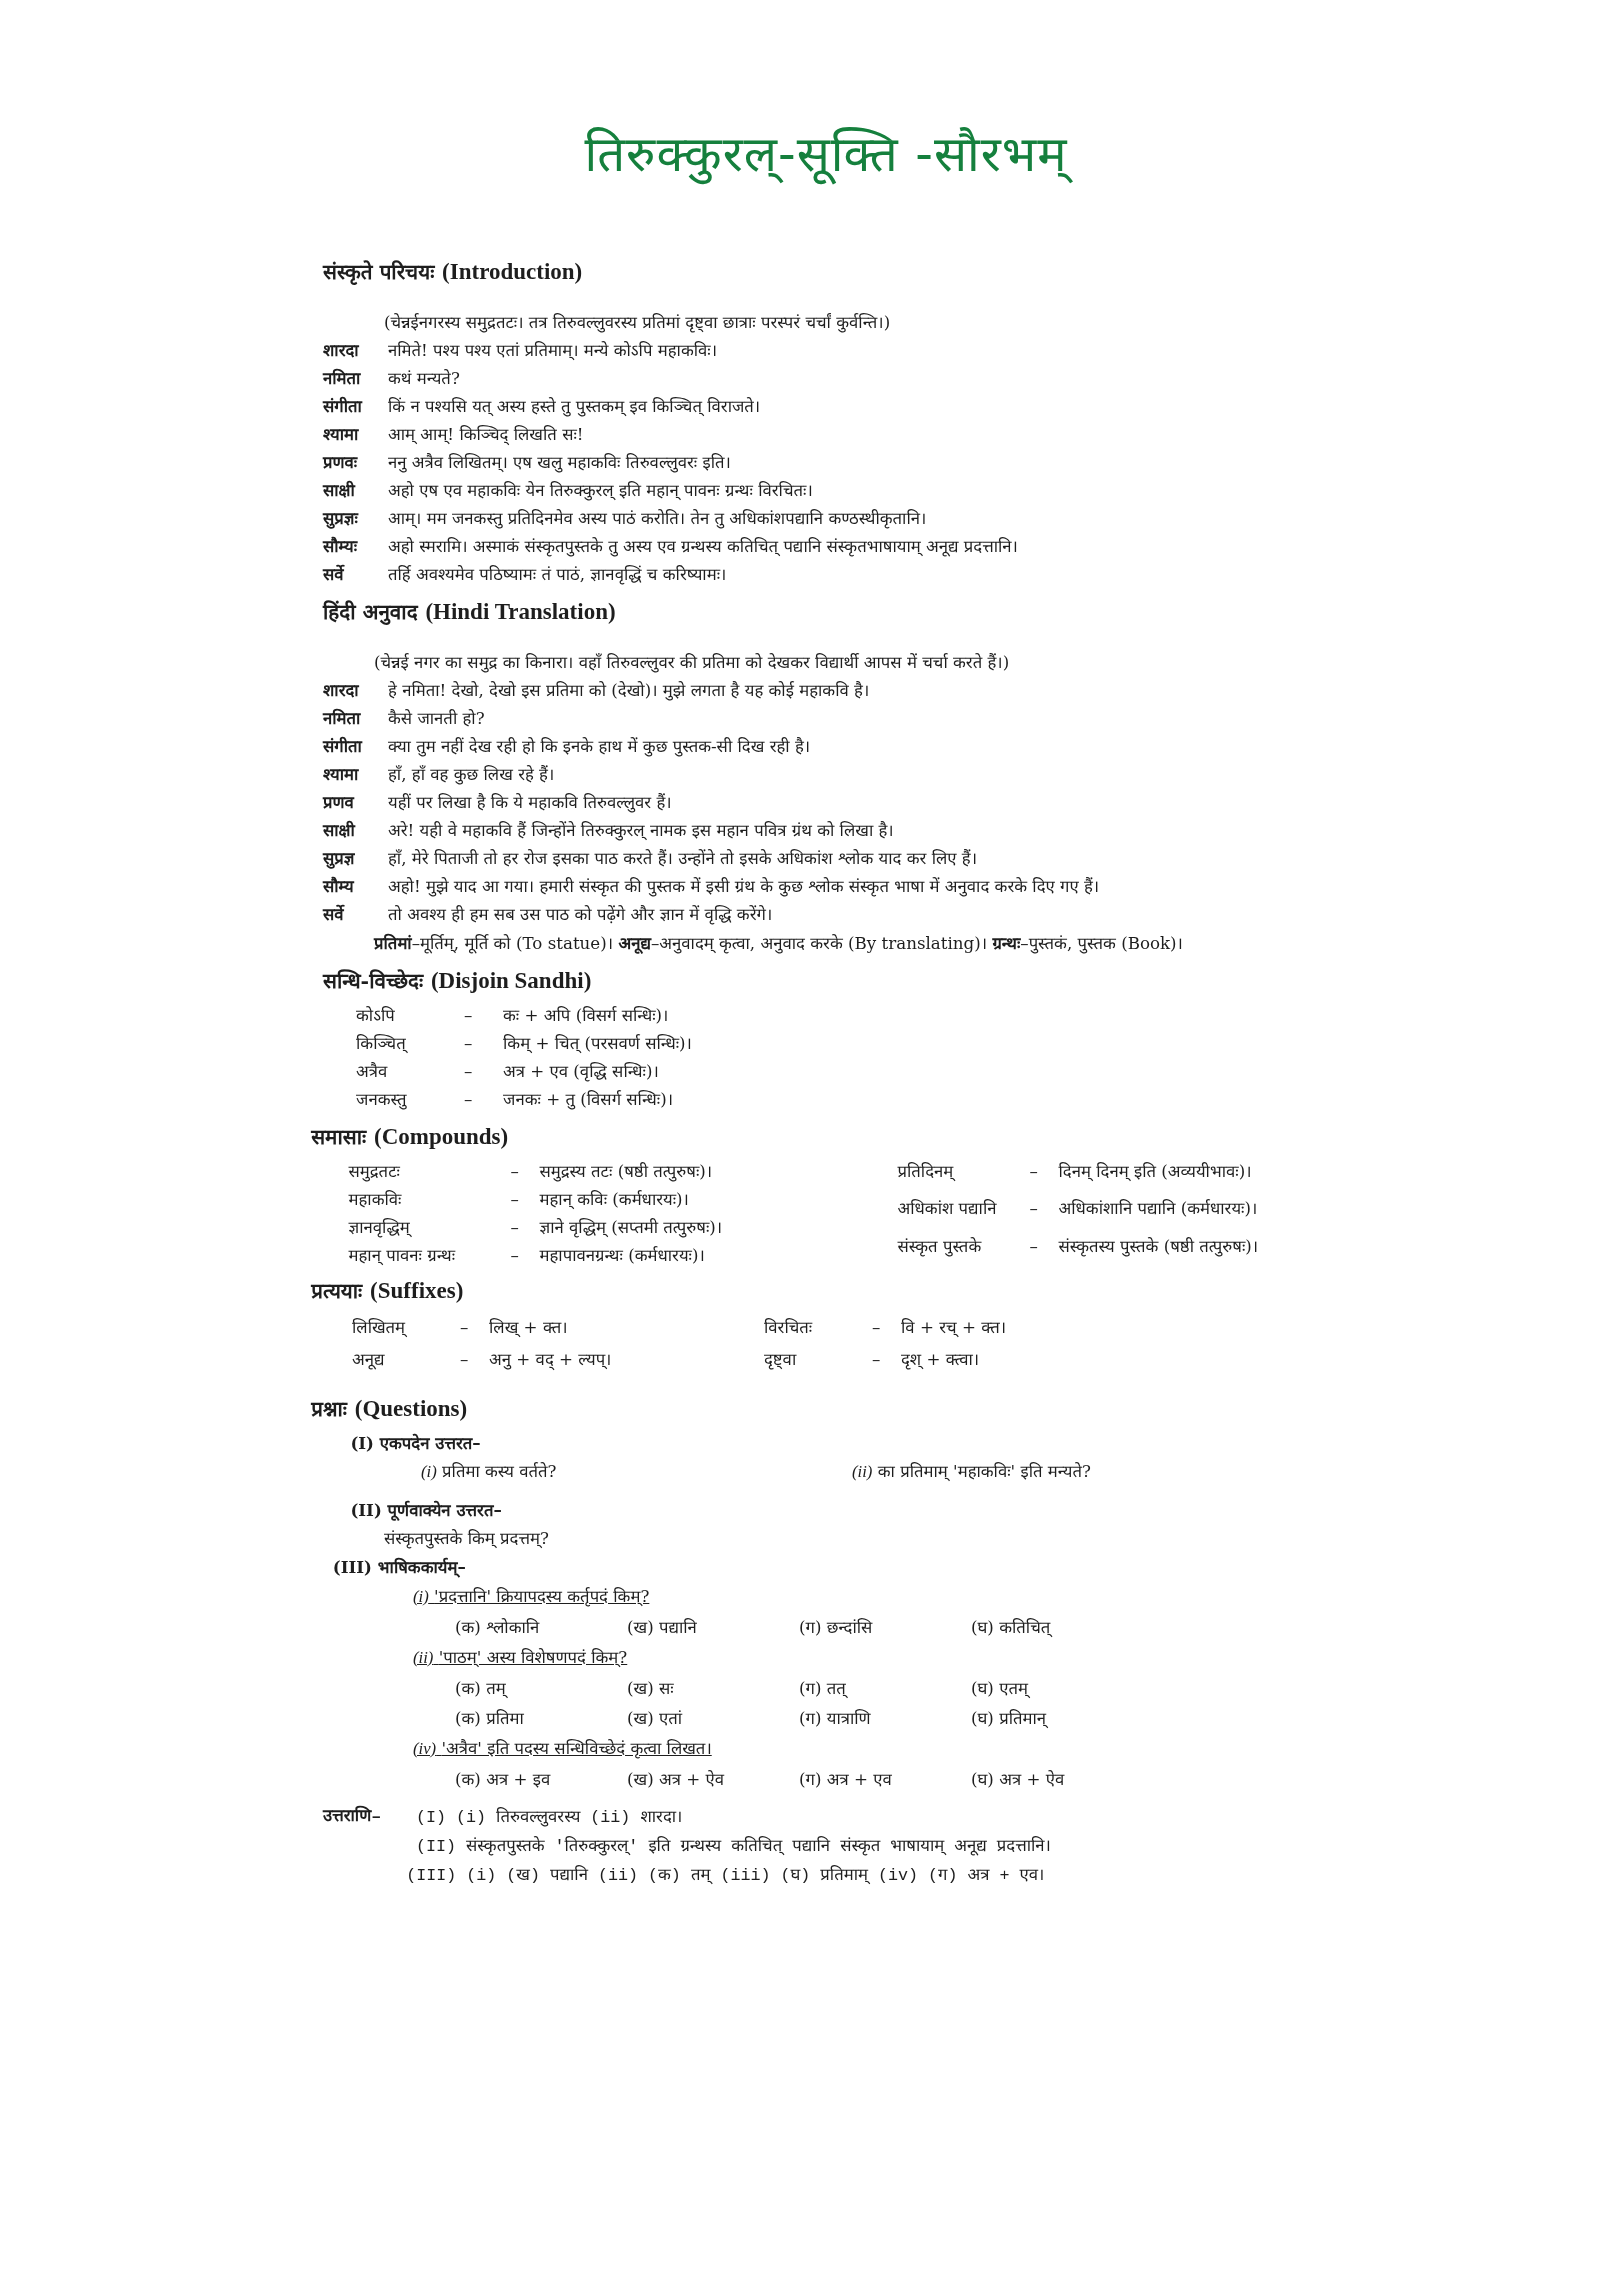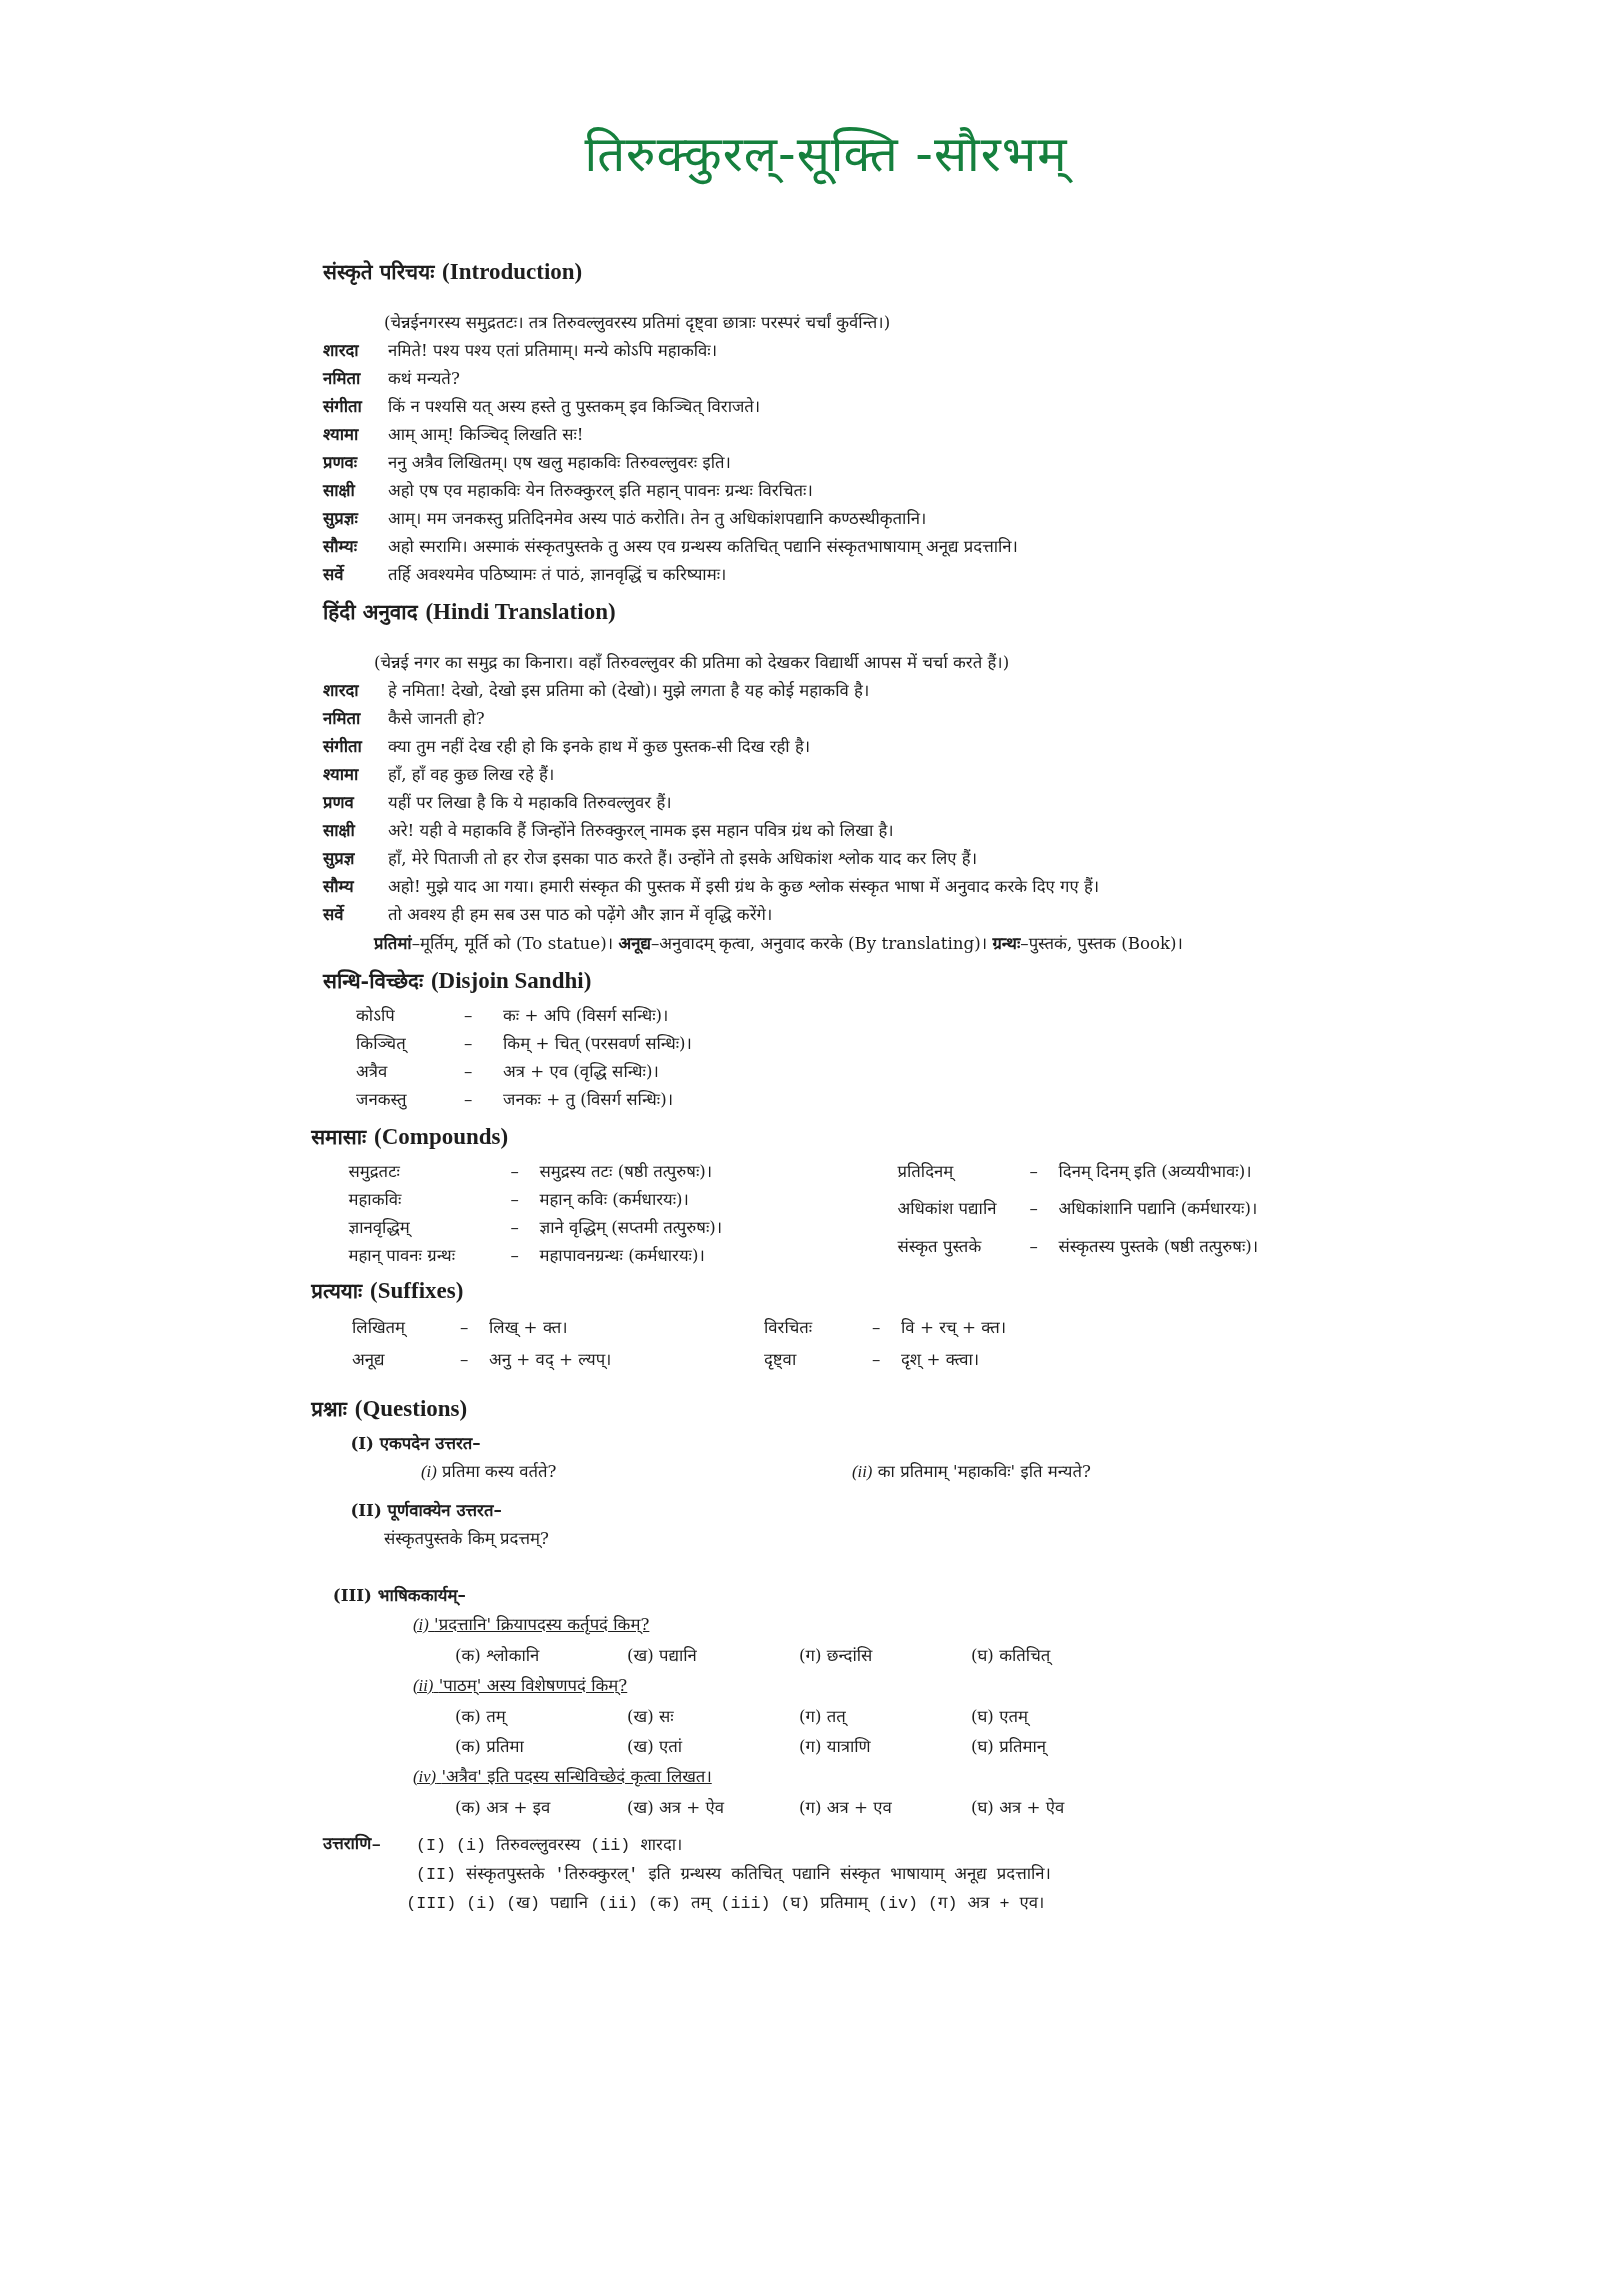--- a/index.html
+++ b/index.html
@@ -224,21 +224,21 @@
     <div><i class="rn">(i)</i> <span>प्रतिमा कस्य वर्तते?</span></div>
     <div><i class="rn">(ii)</i> <span>का प्रतिमाम् 'महाकविः' इति मन्यते?</span></div>
   </div>
 
   <div class="q-head" style="margin-top:9.8px">
     <span>(II)</span>
     <span>पूर्णवाक्येन उत्तरत–</span>
   </div>
   <div style="padding-left:61px">संस्कृतपुस्तके किम् प्रदत्तम्?</div>
 
-  <div class="q-head" style="margin-top:29px; padding-left:9.8px">
+  <div class="q-head" style="margin-top:1px; padding-left:9.8px">
     <span>(III)</span>
     <span>भाषिककार्यम्–</span>
   </div>
   <div id="q3-items">
       <div class="qsub"><i class="rn">(i)</i> <span>'प्रदत्तानि' क्रियापदस्य कर्तृपदं किम्?</span></div>
       <div class="opts">
         <span>(क) श्लोकानि</span>
         <span>(ख) पद्यानि</span>
         <span>(ग) छन्दांसि</span>
         <span>(घ) कतिचित्</span>

